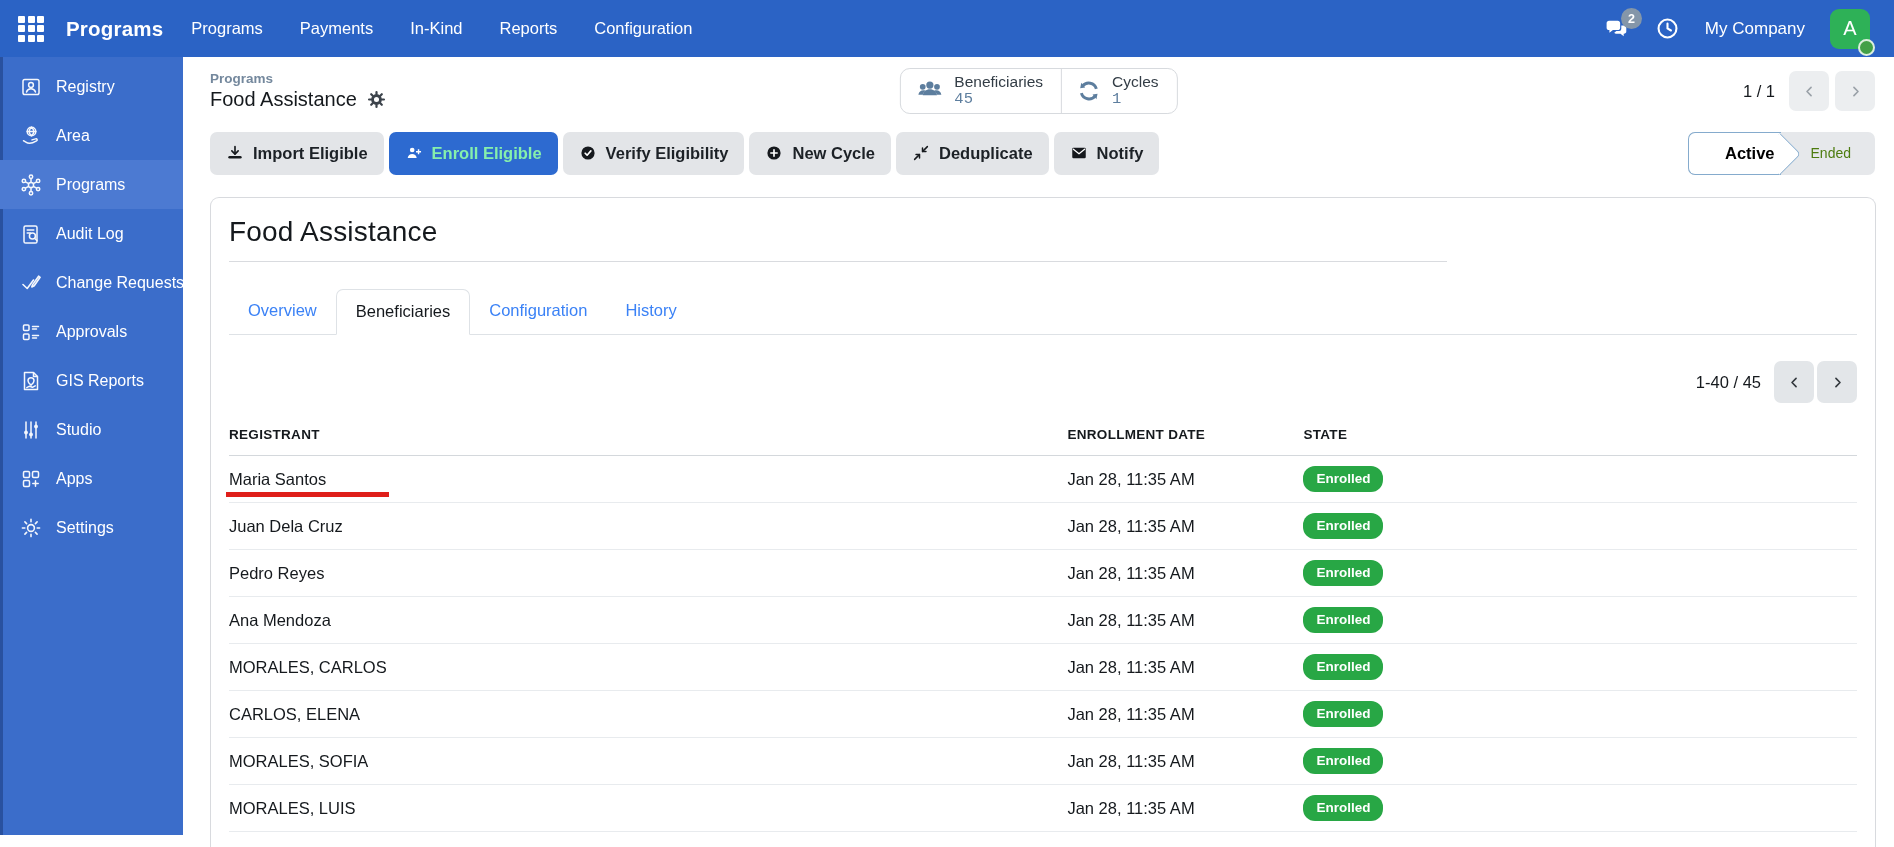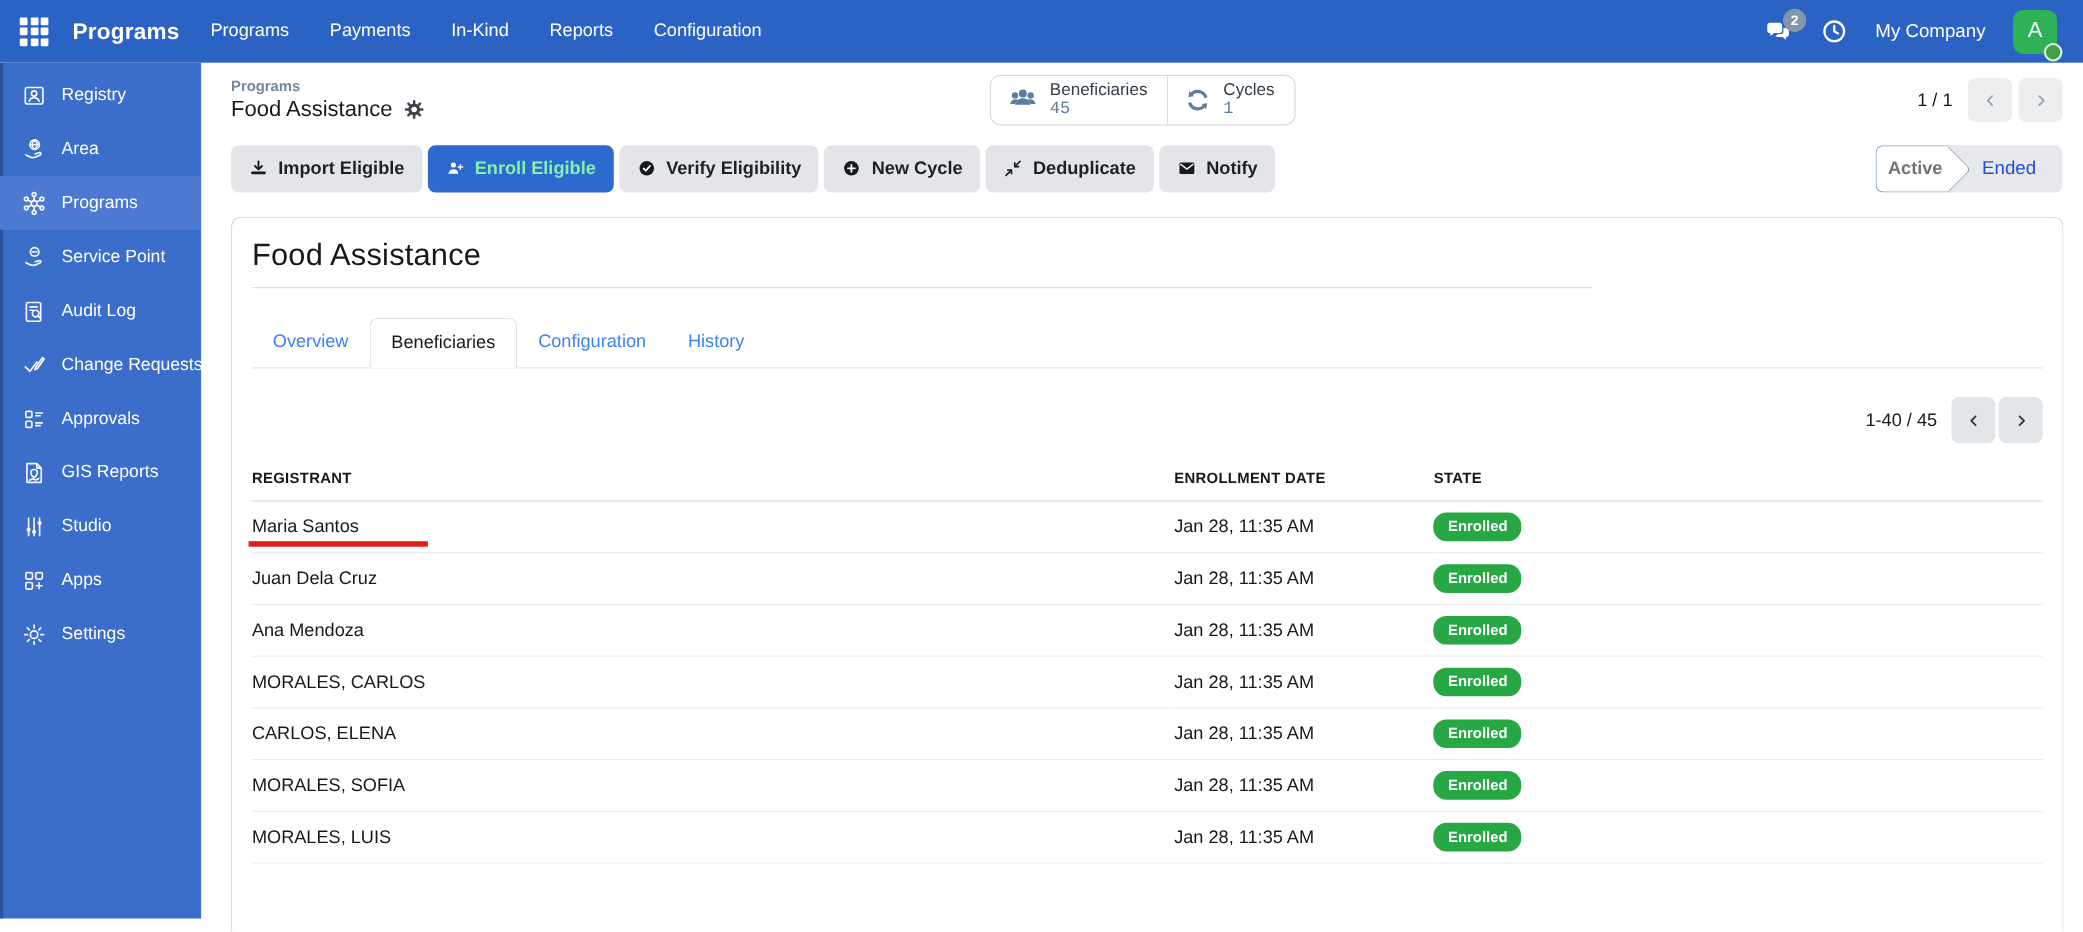--- a/index.html
+++ b/index.html
@@ -53,24 +53,24 @@
   .pager-btn.dark{ background:#e3e6e9; color:#33383d; height:42px; }
 
   .cp-row2{ height:56px; display:flex; align-items:center; padding:0 19px 0 27px; }
   .act-group{ display:flex; gap:5px; }
   .act-btn{ height:43px; display:flex; align-items:center; gap:9px; padding:0 16px; background:#e3e5e8; border:none; border-radius:7px; font-family:inherit; font-size:16.5px; font-weight:600; color:#1c2126; cursor:pointer; white-space:nowrap; }
   .act-btn .btn-icon{ width:18px; height:18px; color:#16191d; flex:0 0 auto; }
   .act-btn.primary{ background:var(--primary-button,#2d6ad0); color:#86efac; }
   .act-btn.primary .btn-icon{ color:#fff; }
 
   .statusbar{ margin-left:auto; display:flex; align-items:center; background:#e6e8eb; border-radius:7px; height:43px; }
-  .status-active{ position:relative; background:#fff; border:1px solid #85abcd; border-right:none; border-radius:7px 0 0 7px; height:43px; display:flex; align-items:center; padding:0 6px 0 10px; font-weight:bold; font-size:16.5px; color:#737373; cursor:pointer; z-index:1; }
+  .status-active{ position:relative; background:#fff; border:1px solid #85abcd; border-right:none; border-radius:7px 0 0 7px; height:43px; display:flex; align-items:center; padding:0 6px 0 36px; font-weight:bold; font-size:16.5px; color:#000000; cursor:pointer; z-index:1; }
   .status-active::after{ content:""; position:absolute; right:-14px; top:6.5px; width:29px; height:29px; transform:rotate(45deg); border-top:1px solid #85abcd; border-right:1px solid #85abcd; background:#fff; border-radius:0 5px 0 0; }
   .status-active span{ position:relative; z-index:2; }
-  .status-ended{ padding:0 24px 0 30px; font-size:17px; color:#1d4ed8; cursor:pointer; }
+  .status-ended{ padding:0 24px 0 30px; font-size:14px; color:#4d7c0f; cursor:pointer; }
 
   
   .sheet{ margin:16px 18px 0 27px; border:1px solid #d8dade; border-bottom:none; border-radius:9px 9px 0 0; background:#fff; height:calc(100% - 140px); padding:0 18px; overflow:hidden; }
   .sheet-title{ margin-top:18px; font-size:28px; font-weight:400; color:#15191d; letter-spacing:.2px; }
   .sheet-hr{ margin-top:13px; width:74.8%; border:none; border-top:1px solid #d9dbdf; }
   .tabs{ margin-top:27px; display:flex; border-bottom:1px solid #dee2e6; }
   .tab{ padding:12px 19px 13px; font-size:16.5px; color:#3b82f6; cursor:pointer; margin-bottom:-1px; }
   .tab.active{ background:#fff; border:1px solid #dee2e6; border-bottom:1px solid #fff; border-radius:7px 7px 0 0; color:#15191d; }
   .pane-pager{ display:flex; justify-content:flex-end; align-items:center; gap:13px; margin-top:26px; }
 
@@ -153,32 +153,20 @@
           <circle cx="12" cy="3.8" r="1.7"></circle>
           <circle cx="12" cy="20.2" r="1.7"></circle>
           <circle cx="4.9" cy="7.9" r="1.7"></circle>
           <circle cx="19.1" cy="7.9" r="1.7"></circle>
           <circle cx="4.9" cy="16.1" r="1.7"></circle>
           <circle cx="19.1" cy="16.1" r="1.7"></circle>
           <path d="M12 5.5v3.9M12 14.6v3.9M6.4 8.8l3.3 1.9M14.3 13.3l3.3 1.9M6.4 15.2l3.3-1.9M14.3 10.7l3.3-1.9"></path>
         </svg>
       </span>
       <span class="side-label">Programs</span>
-    </div>
-    <div class="side-item">
-      <span class="side-icon">
-        <svg viewBox="0 0 24 24" fill="none" stroke="currentColor" stroke-width="1.5" stroke-linecap="round">
-          <circle cx="12.5" cy="7" r="3.9"></circle>
-          <circle cx="10.8" cy="7" r=".3"></circle>
-          <circle cx="12.5" cy="7" r=".3"></circle>
-          <circle cx="14.2" cy="7" r=".3"></circle>
-          <path d="M4.5 16.8c2 .8 3.4 2.5 6 2.5 2.4 0 4.6-1 7-2.4 1.3-.8.6-2.4-.9-2l-3.6 1"></path>
-        </svg>
-      </span>
-      <span class="side-label">Service Point</span>
     </div>
     <div class="side-item">
       <span class="side-icon">
         <svg viewBox="0 0 24 24" fill="none" stroke="currentColor" stroke-width="1.5" stroke-linecap="round">
           <rect x="5" y="4" width="13" height="17" rx="1.6"></rect>
           <path d="M8.2 8h6.6M8.2 11h3.2"></path>
           <circle cx="13.4" cy="14" r="3"></circle>
           <path d="M15.6 16.2l2.3 2.3"></path>
         </svg>
       </span>
@@ -431,20 +419,25 @@
             <td><span class="name-wrap"><span>Maria Santos</span><span class="red-underline"></span></span></td>
             <td><span>Jan 28, 11:35 AM</span></td>
             <td><span class="badge">Enrolled</span></td>
           </tr>
           <tr>
             <td><span class="name-wrap"><span>Juan Dela Cruz</span></span></td>
             <td><span>Jan 28, 11:35 AM</span></td>
             <td><span class="badge">Enrolled</span></td>
           </tr>
           <tr>
+            <td><span class="name-wrap"><span>Pedro Reyes</span></span></td>
+            <td><span>Jan 28, 11:35 AM</span></td>
+            <td><span class="badge">Enrolled</span></td>
+          </tr>
+          <tr>
             <td><span class="name-wrap"><span>Ana Mendoza</span></span></td>
             <td><span>Jan 28, 11:35 AM</span></td>
             <td><span class="badge">Enrolled</span></td>
           </tr>
           <tr>
             <td><span class="name-wrap"><span>MORALES, CARLOS</span></span></td>
             <td><span>Jan 28, 11:35 AM</span></td>
             <td><span class="badge">Enrolled</span></td>
           </tr>
           <tr>

